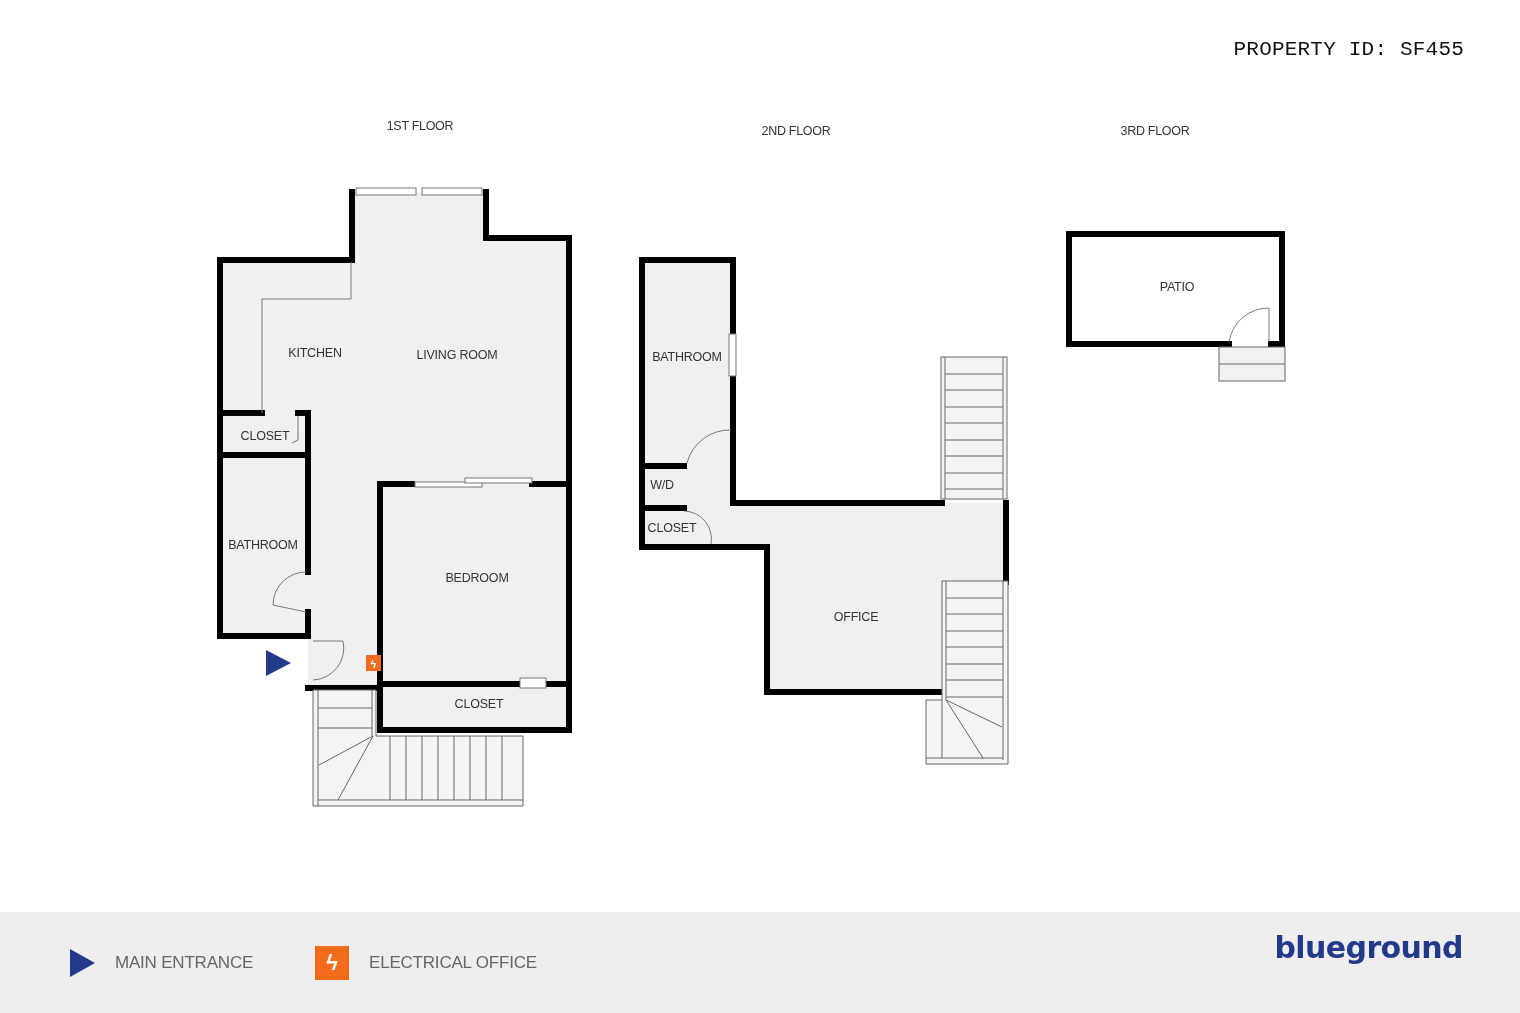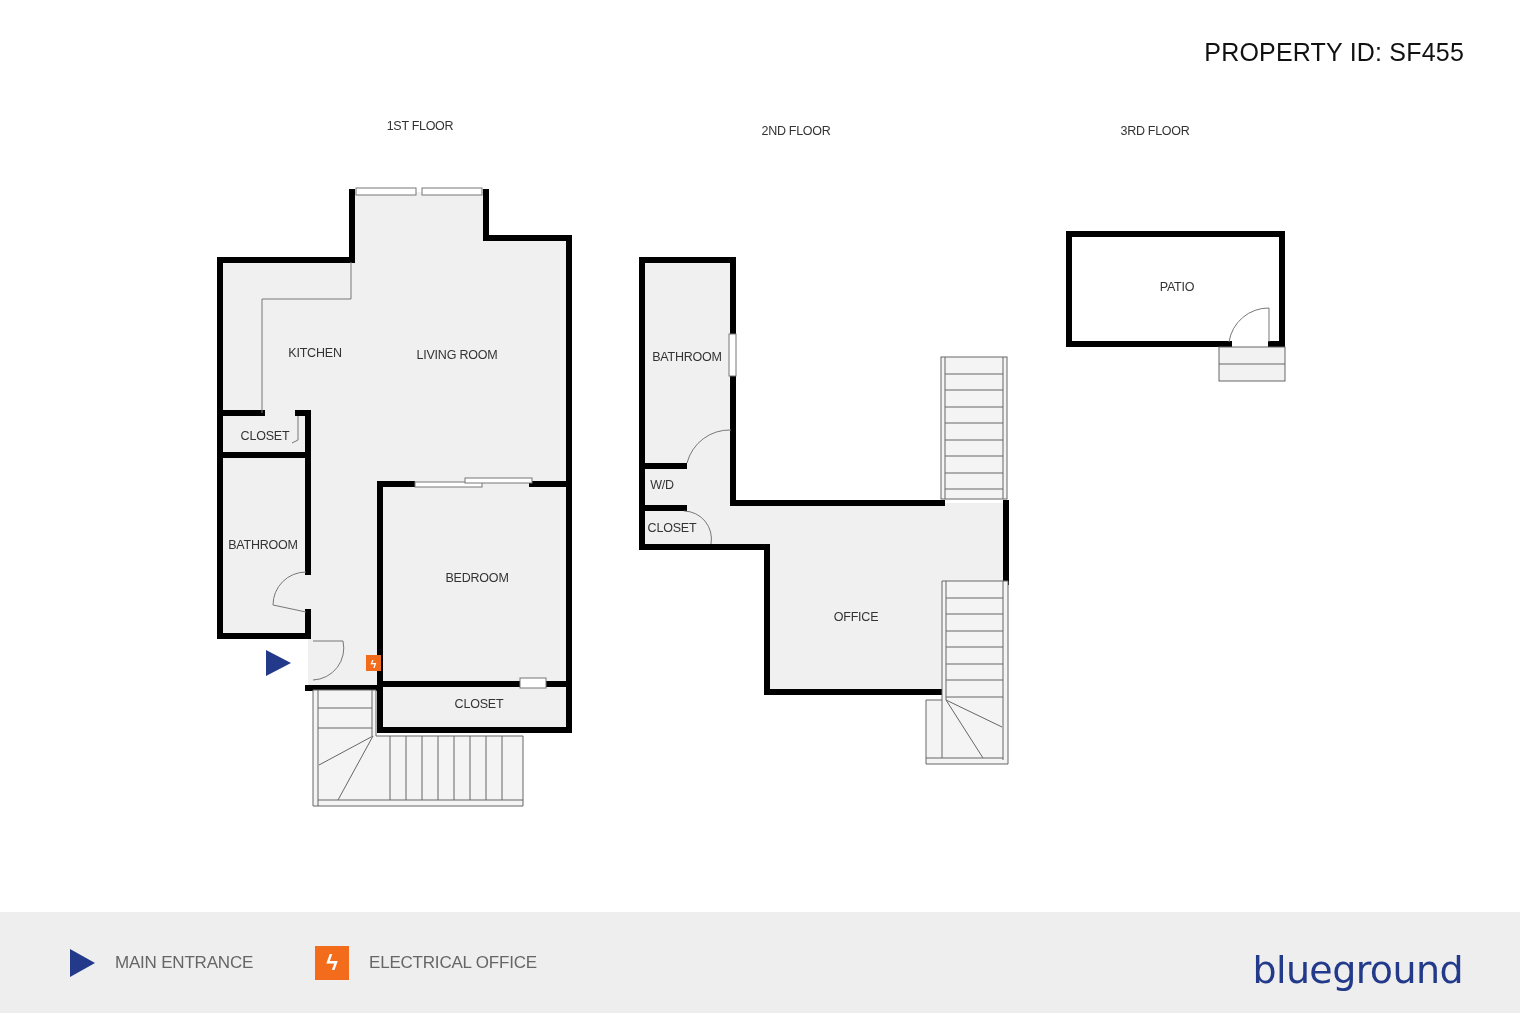--- a/index.html
+++ b/index.html
@@ -1,27 +1,27 @@
 <!DOCTYPE html>
 <html><head>
 <meta charset="utf-8">
 <style>
   html, body { margin: 0; padding: 0; background: #ffffff; }
   body { width: 1520px; height: 1013px; position: relative; overflow: hidden; font-family: "Liberation Sans", sans-serif; }
-  .property-id { position: absolute; top: 38px; right: 56px; font-size: 25px; color: #111111; letter-spacing: 0.2px; }
+  .property-id { position: absolute; top: 38px; right: 56px; font-size: 21px; color: #111111; letter-spacing: 0.2px; font-family: Liberation Mono, monospace; }
   .plan { position: absolute; left: 0; top: 0; width: 1520px; height: 912px; }
   .plan text { font-family: "Liberation Sans", sans-serif; fill: #333333; }
   .floor-title { font-size: 12.5px; letter-spacing: -0.3px; }
   .room-label { font-size: 12.5px; letter-spacing: -0.2px; }
   .footer { position: absolute; left: 0; top: 912px; width: 1520px; height: 101px; background: #eeeeee; }
   .legend-item { position: absolute; top: 0; height: 101px; display: flex; align-items: center; }
   .legend-label { font-size: 17px; color: #666666; letter-spacing: -0.2px; }
   .entrance-icon { width: 0; height: 0; border-top: 14px solid transparent; border-bottom: 14px solid transparent; border-left: 25px solid #233a8a; margin-right: 20px; }
   .panel-icon { width: 34px; height: 34px; background: #f26c1b; display: flex; align-items: center; justify-content: center; margin-right: 20px; color: #ffffff; font-size: 22px; font-weight: bold; line-height: 1; }
-  .brand { position: absolute; right: 57px; top: 36px; font-size: 38px; font-weight: normal; color: #233a8a; letter-spacing: -0.6px; font-family: "DejaVu Sans", sans-serif; }
+  .brand { position: absolute; right: 57px; top: 18px; font-size: 30px; font-weight: bold; color: #233a8a; letter-spacing: -0.6px; font-family: "DejaVu Sans", sans-serif; }
 </style>
 </head>
 <body>
 
 <div class="property-id">PROPERTY ID: SF455</div>
 
 <svg class="plan" viewBox="0 0 1520 912" width="1520" height="912" xmlns="http://www.w3.org/2000/svg">
 
   <text class="floor-title" x="420" y="130" text-anchor="middle">1ST FLOOR</text>
   <text class="floor-title" x="796" y="135" text-anchor="middle">2ND FLOOR</text>

